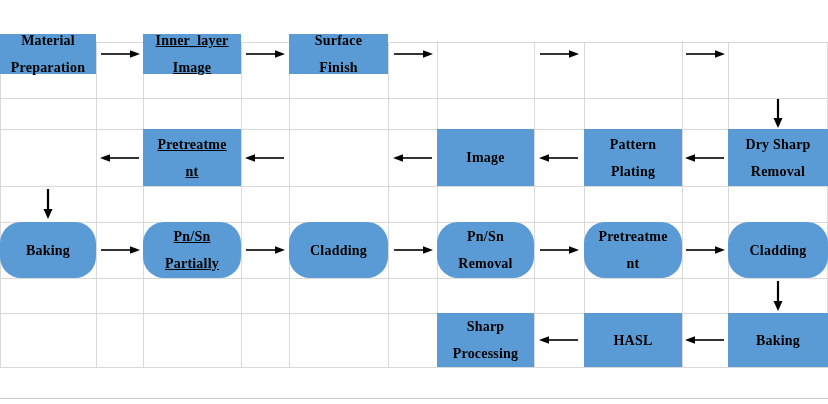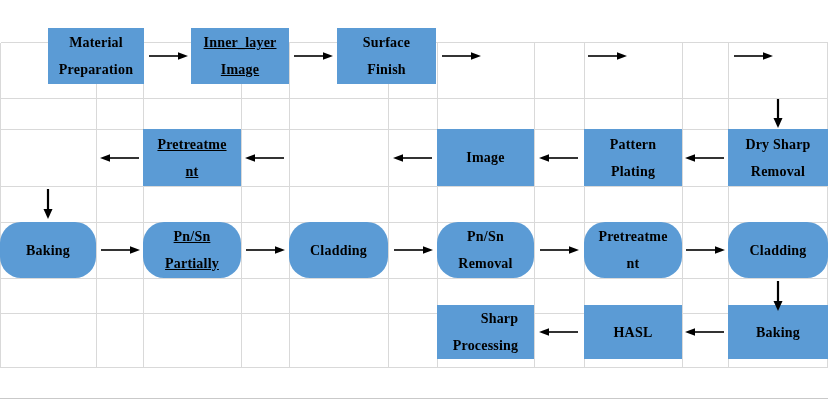--- a/index.html
+++ b/index.html
@@ -28,24 +28,24 @@
     z-index: 2;
   }
   .arrow-slot {
     position: absolute;
     display: flex;
     align-items: center;
     justify-content: center;
     z-index: 3;
   }
   
-  .r1 { top: 28px;  height: 56px; margin-left: 48px; }
+  .r1 { top: 34px;  height: 40px; }
   .r2 { top: 129px; height: 57px; }
   .r3 { top: 222px; height: 56px; border-radius: 21px; }
-  .r4 { top: 305px; height: 54px; text-align: right; }
+  .r4 { top: 313px; height: 54px; }
   
   .c1 { left: 0;     width: 96px;  }
   .c2 { left: 143px; width: 98px; text-decoration: underline;  }
   .c3 { left: 289px; width: 99px;  }
   .c4 { left: 437px; width: 97px;  }
   .c5 { left: 584px; width: 98px;  }
   .c6 { left: 728px; width: 100px; }
   
   .a1 { left: 96px;  width: 47px; }
   .a2 { left: 241px; width: 48px; }

